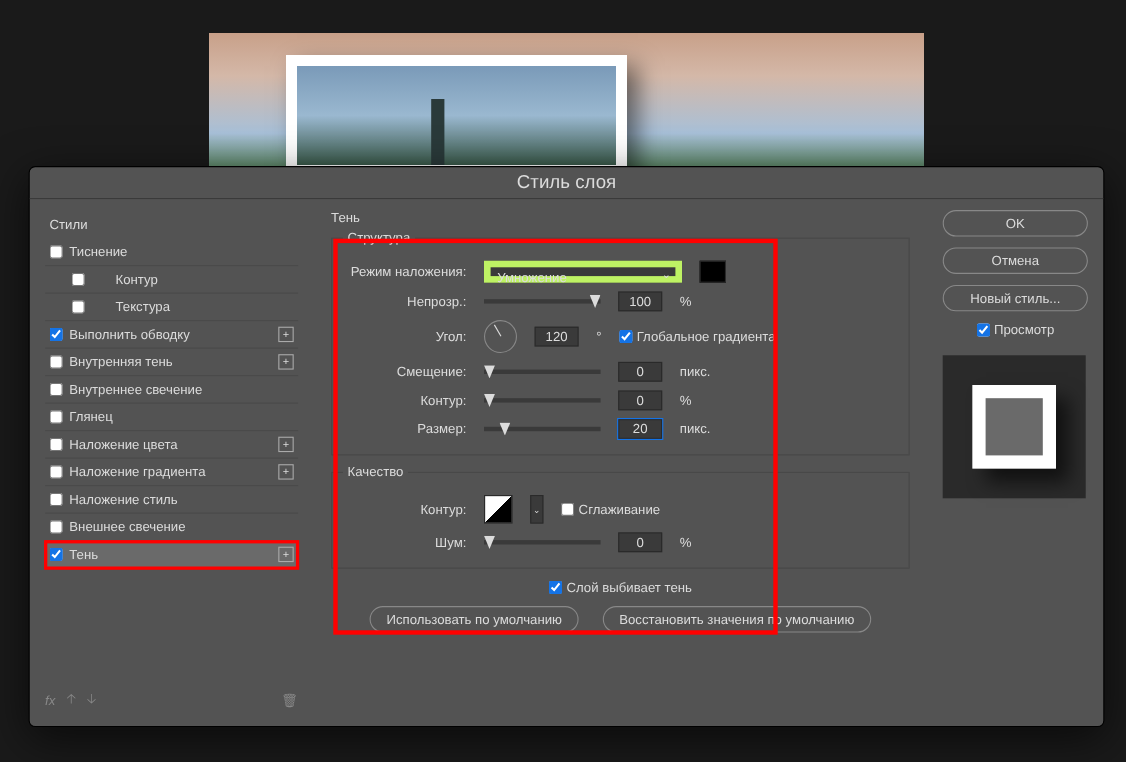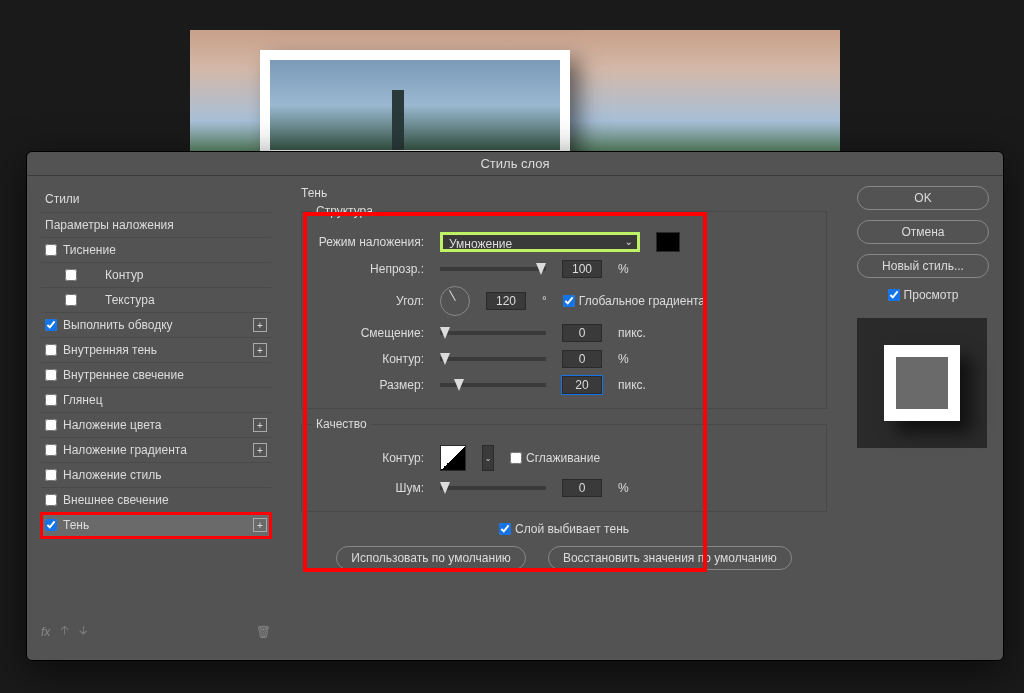--- a/index.html
+++ b/index.html
@@ -4,42 +4,42 @@
 <style>
 * { margin: 0; padding: 0; box-sizing: border-box; font-family: -apple-system, "Helvetica Neue", Arial, sans-serif; }
 body { background: #1a1a1a; width: 1024px; height: 693px; position: relative; overflow: hidden; }
 
 .canvas-bg { position: absolute; top: 30px; left: 190px; width: 650px; height: 130px; background: linear-gradient(180deg, #c8a089 0%, #d4b8a8 30%, #a8c0d8 70%, #4a7a4a 100%); }
 .photo { position: absolute; top: 50px; left: 260px; width: 310px; height: 110px; background: #fff; padding: 10px; box-shadow: 10px 10px 20px rgba(0,0,0,.5); }
 .photo-inner { width: 100%; height: 100%; background: linear-gradient(180deg, #7a9ab8 0%, #9ab8d0 50%, #3a5a4a 100%); position: relative; }
 .photo-inner::after { content:''; position:absolute; left:42%; bottom:0; width:12px; height:60px; background:#2a3a3a; }
 
 .dialog { position: absolute; top: 151px; left: 26px; width: 978px; height: 510px; background: #535353; border: 1px solid #000; border-radius: 6px; box-shadow: 0 10px 40px rgba(0,0,0,.6); color: #dcdcdc; font-size: 12px; }
-.dialog-title { text-align: center; padding: 4px 0; font-size: 13px; border-bottom: 1px solid #3a3a3a; }
+.dialog-title { text-align: center; padding: 4px 0; font-size: 17px; border-bottom: 1px solid #3a3a3a; }
 
 .dialog-body { display: flex; height: calc(100% - 26px); }
 
 .sidebar { width: 258px; padding: 10px 14px; display: flex; flex-direction: column; }
 .sidebar-header { padding: 6px 4px; font-size: 12px; }
 .sidebar-item { display: flex; align-items: center; padding: 5px 4px; border-bottom: 1px solid #4a4a4a; position: relative; gap: 6px; }
 .sidebar-item.indented { padding-left: 24px; gap: 28px; }
 .sidebar-item input[type=checkbox] { width: 12px; height: 12px; accent-color: #1473e6; }
 .sidebar-item .add-btn { margin-left: auto; width: 14px; height: 14px; border: 1px solid #aaa; display: flex; align-items: center; justify-content: center; font-size: 10px; cursor: pointer; }
 .sidebar-item.selected { background: #6a6a6a; }
 .red-outline { outline: 3px solid #f00; outline-offset: -2px; }
 .sidebar-footer { margin-top: auto; display: flex; gap: 10px; padding: 6px 0; color: #888; align-items:center; }
 .sidebar-footer .trash { margin-left: auto; }
 
 .main { flex: 1; padding: 8px 16px; position: relative; }
 .section-label { font-size: 12px; padding: 2px 0; }
 .fieldset { border: 1px solid #484848; padding: 10px; margin-top: 2px; }
 .fieldset-legend { font-size: 12px; padding: 0 4px; }
 .row { display: flex; align-items: center; padding: 4px 0; gap: 16px; }
 .row-label { width: 112px; text-align: right; font-size: 12px; }
-.select { background: #3a3a3a; border: 3px solid #bef264; color: #dcdcdc; padding: 2px 18px 2px 6px; font-size: 12px; position: relative; width: 200px; height: 20px; }
+.select { background: #3a3a3a; border: 6px solid #bef264; color: #dcdcdc; padding: 2px 18px 2px 6px; font-size: 12px; position: relative; width: 180px; height: 20px; }
 .select::after { content:'⌄'; position:absolute; right:4px; top:1px; font-size:10px; }
 .color-swatch { width: 24px; height: 20px; background: #000; border: 1px solid #2a2a2a; }
 .slider { width: 106px; height: 4px; background: #3a3a3a; position: relative; }
 .slider .thumb { position: absolute; top: -4px; width: 10px; height: 12px; background: #dcdcdc; clip-path: polygon(0 0, 100% 0, 50% 100%); }
 .num-input { width: 40px; background: #3a3a3a; border: 1px solid #2a2a2a; color: #dcdcdc; text-align: center; font-size: 12px; padding: 1px 2px; }
 .num-input.active { outline: 1px solid #1473e6; }
 .unit { font-size: 12px; }
 .angle-dial { width: 30px; height: 30px; border: 1px solid #888; border-radius: 50%; position: relative; }
 .angle-dial::after { content:''; position:absolute; left:50%; top:50%; width:12px; height:1px; background:#dcdcdc; transform-origin: 0 0; transform: rotate(-120deg); }
 .cb-inline { display: flex; align-items: center; gap: 4px; font-size: 12px; }
@@ -62,23 +62,20 @@
 <div class="photo">
     <div class="photo-inner"></div>
   </div>
 
 <div class="dialog">
   <div class="dialog-title">Стиль слоя</div>
   <div class="dialog-body">
 
     <div class="sidebar">
       <div class="sidebar-header">Стили</div>
-      <div class="sidebar-item" style="border-top:1px solid #4a4a4a;">
-          <span>Параметры наложения</span>
-        </div>
 
       <div class="sidebar-item">
           <input type="checkbox" style="">
           <span>Тиснение</span>
         </div>
       <div class="sidebar-item indented">
           <input type="checkbox" style="">
           <span>Контур</span>
         </div>
       <div class="sidebar-item indented">

